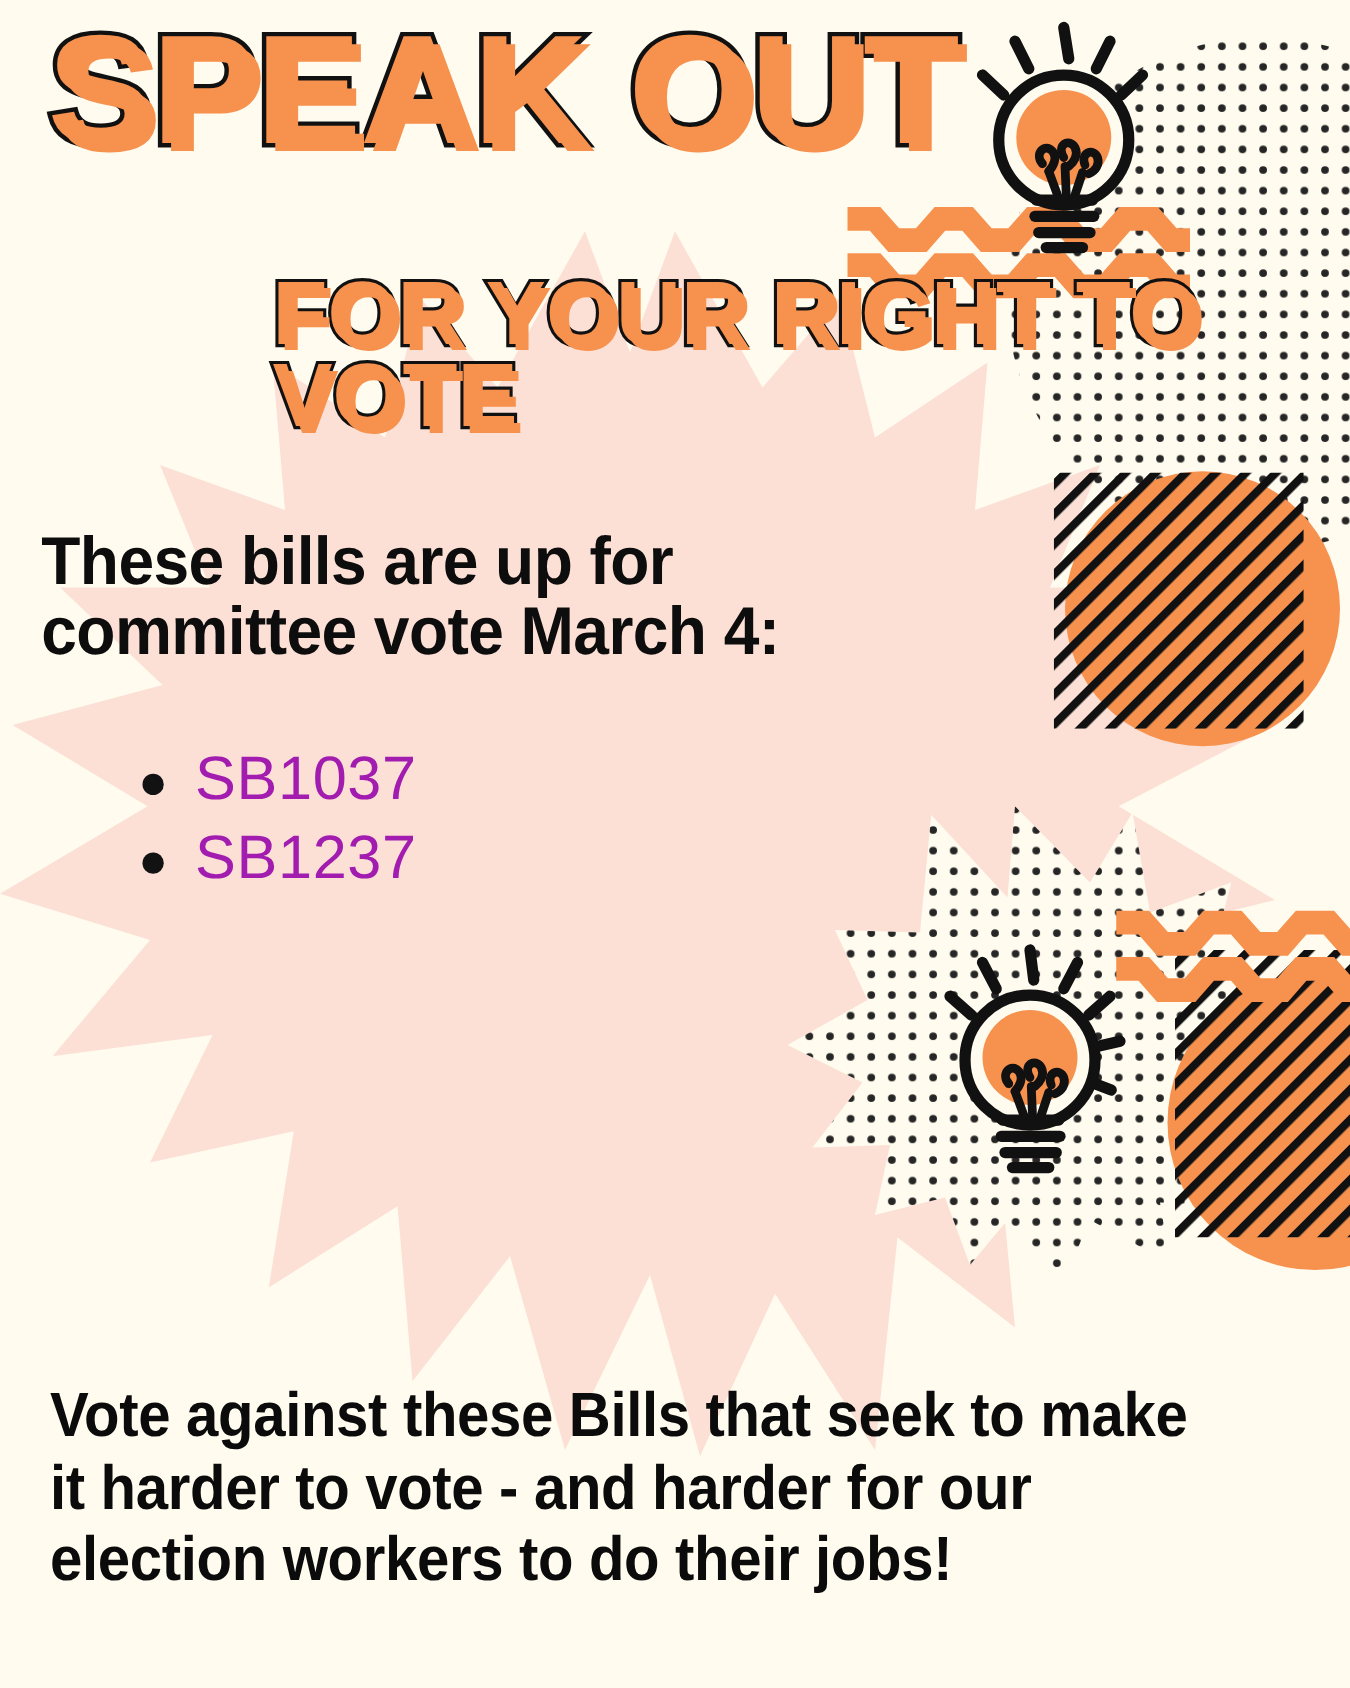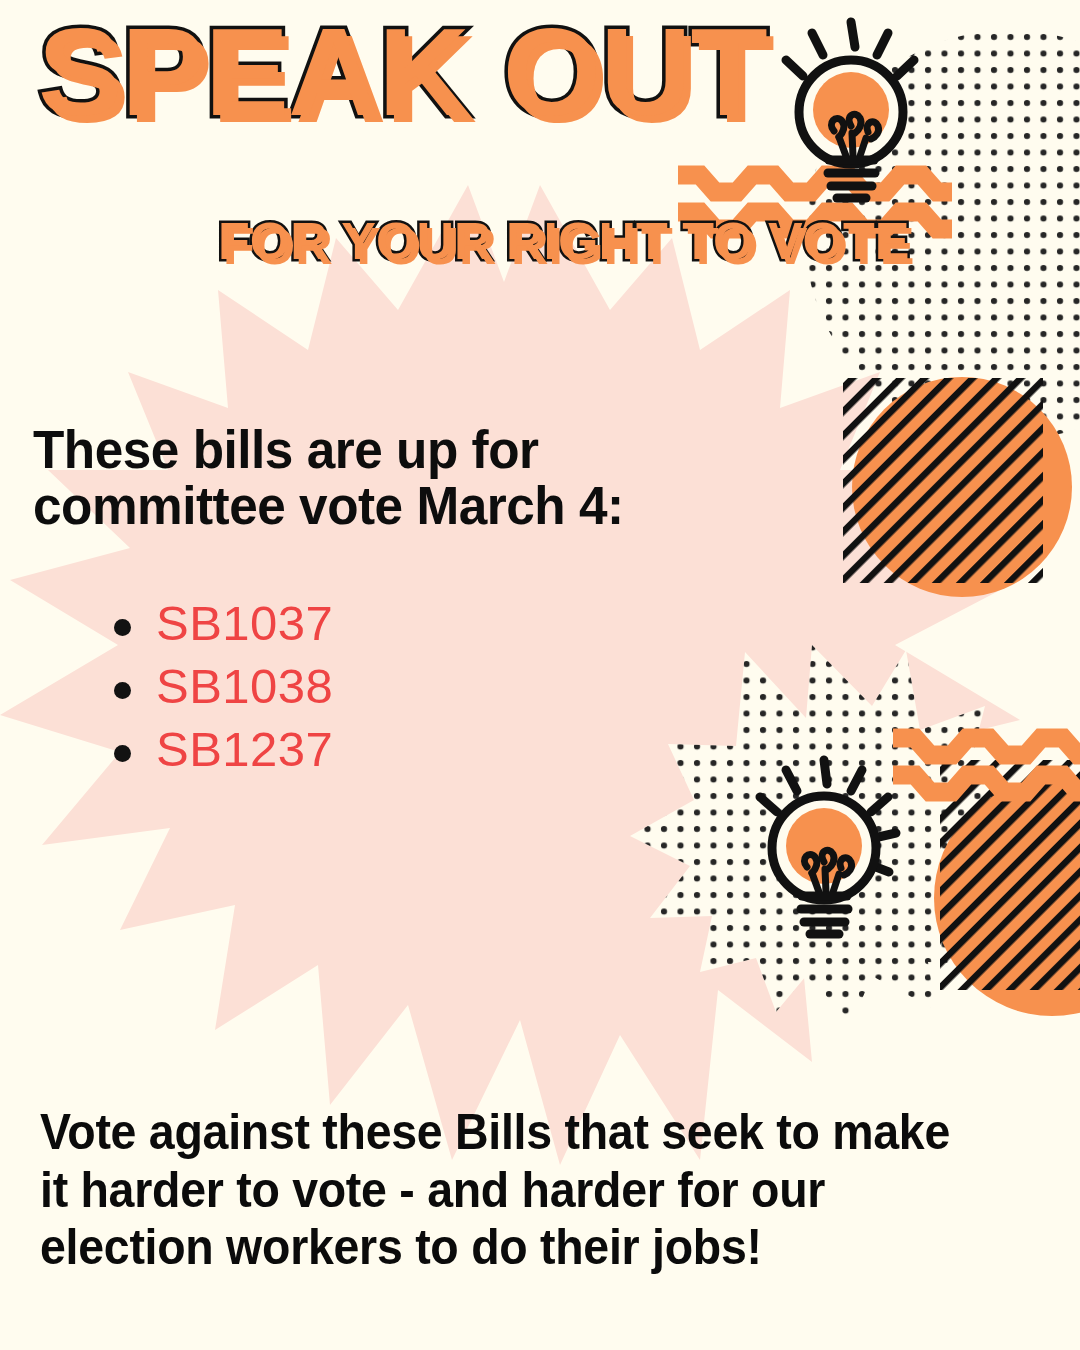--- a/index.html
+++ b/index.html
@@ -39,21 +39,21 @@
     margin:0;
   }
   #title-speak-out{
     left:38px;top:12px;
     font-size:124px;
     transform:scaleX(1.02);
     transform-origin:left top;
   }
   #title-sub{
     left:218px;top:218px;
-    font-size:52px;
+    font-size:72px;
     -webkit-text-stroke:5px #111111;
     text-shadow:5px 5px 0 #f7914e;
     white-space:normal;
     width:760px;
     letter-spacing:0px;
     line-height:0.92;
   }
 
   #heading-bills{
     position:absolute;
@@ -71,21 +71,21 @@
   #bill-list{
     position:absolute;
     left:96px;top:592px;
     margin:0;padding:0 0 0 60px;
     list-style:none;
   }
   #bill-list li{
     position:relative;
     font-size:49px;
     font-weight:400;
-    color:#ef4444;
+    color:#a21caf;
     line-height:1.29;
     letter-spacing:0.5px;
   }
   #bill-list li:before{
     content:"";
     position:absolute;
     left:-42px;top:27px;
     width:17px;height:17px;
     border-radius:50%;
     background:#121212;
@@ -261,20 +261,19 @@
 
   <div id="content">
     <div class="headline" id="title-speak-out">SPEAK OUT</div>
 
     <div class="headline" id="title-sub">FOR YOUR RIGHT TO VOTE</div>
 
     <div id="heading-bills">These bills are up for committee vote March 4:</div>
 
     <ul id="bill-list">
       <li>SB1037</li>
-      <li>SB1038</li>
       <li>SB1237</li>
     </ul>
 
     <div id="closing-text">Vote against these Bills that seek to make it harder to vote - and harder for our election workers to do their jobs!</div>
   </div>
 
 </div>
 
 </body></html>

